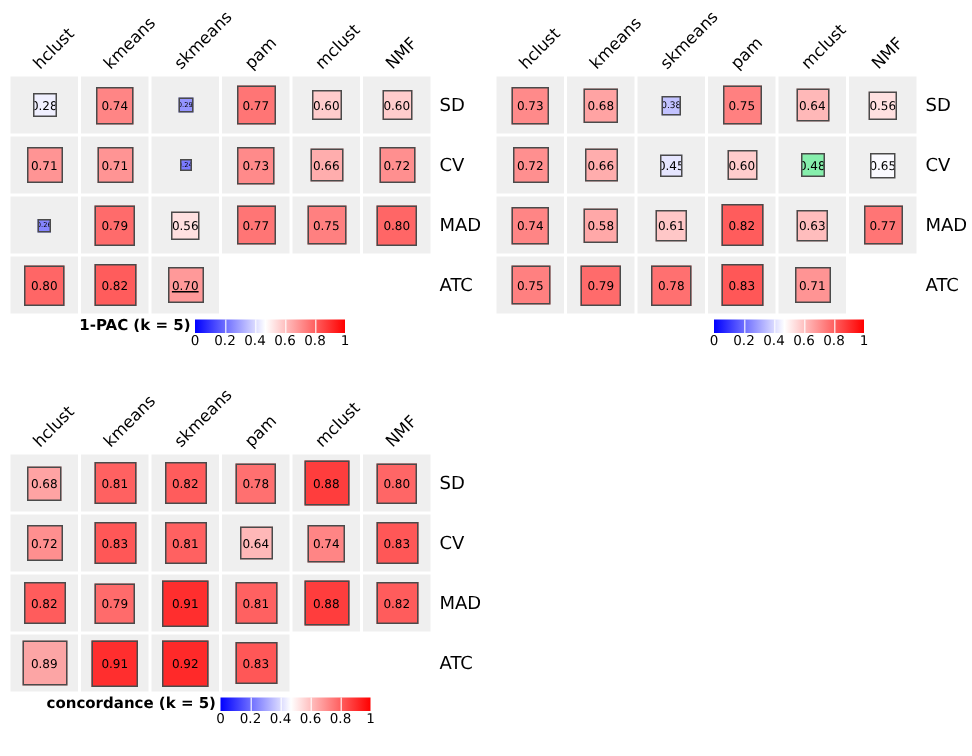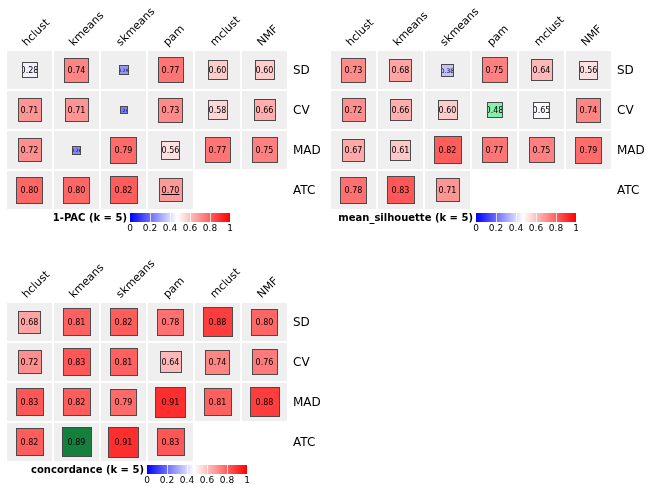--- a/index.html
+++ b/index.html
@@ -80,25 +80,20 @@
           <div class="box" style="width: 8px; height: 8px; background: rgb(122, 122, 255);">
             <span style="font-size: 4.5px;">0.24</span>
           </div>
         </div>
         <div class="cell">
           <div class="box" style="width: 25px; height: 25px; background: rgb(255, 138, 138);">
             <span style="font-size: 8px;">0.73</span>
           </div>
         </div>
         <div class="cell">
-          <div class="box" style="width: 20px; height: 20px; background: rgb(255, 214, 214);">
-            <span style="font-size: 8px;">0.58</span>
-          </div>
-        </div>
-        <div class="cell">
           <div class="box" style="width: 22px; height: 22px; background: rgb(255, 173, 173);">
             <span style="font-size: 8px;">0.66</span>
           </div>
         </div>
         <div class="cell">
           <div class="box" style="width: 24px; height: 24px; background: rgb(255, 143, 143);">
             <span style="font-size: 8px;">0.72</span>
           </div>
         </div>
         <div class="cell">
@@ -214,20 +209,25 @@
           <div class="box" style="width: 24px; height: 24px; background: rgb(255, 143, 143);">
             <span style="font-size: 8px;">0.72</span>
           </div>
         </div>
         <div class="cell">
           <div class="box" style="width: 22px; height: 22px; background: rgb(255, 173, 173);">
             <span style="font-size: 8px;">0.66</span>
           </div>
         </div>
         <div class="cell">
+          <div class="box" style="width: 15px; height: 15px; background: rgb(230, 230, 255);">
+            <span style="font-size: 8px;">0.45</span>
+          </div>
+        </div>
+        <div class="cell">
           <div class="box" style="width: 20px; height: 20px; background: rgb(255, 204, 204);">
             <span style="font-size: 8px;">0.60</span>
           </div>
         </div>
         <div class="cell">
           <div class="box" style="width: 16px; height: 16px; background: #86efac;">
             <span style="font-size: 8px;">0.48</span>
           </div>
         </div>
         <div class="cell">
@@ -235,31 +235,36 @@
             <span style="font-size: 8px;">0.65</span>
           </div>
         </div>
         <div class="cell">
           <div class="box" style="width: 25px; height: 25px; background: rgb(255, 133, 133);">
             <span style="font-size: 8px;">0.74</span>
           </div>
         </div>
         <div class="cell">
           <div class="box" style="width: 23px; height: 23px; background: rgb(255, 168, 168);">
-            <span style="font-size: 8px;">0.67</span>
+            <span style="font-size: 8px;">0.58</span>
           </div>
         </div>
         <div class="cell">
           <div class="box" style="width: 21px; height: 21px; background: rgb(255, 199, 199);">
             <span style="font-size: 8px;">0.61</span>
           </div>
         </div>
         <div class="cell">
           <div class="box" style="width: 28px; height: 28px; background: rgb(255, 92, 92);">
             <span style="font-size: 8px;">0.82</span>
+          </div>
+        </div>
+        <div class="cell">
+          <div class="box" style="width: 21px; height: 21px; background: rgb(255, 189, 189);">
+            <span style="font-size: 8px;">0.63</span>
           </div>
         </div>
         <div class="cell">
           <div class="box" style="width: 26px; height: 26px; background: rgb(255, 117, 117);">
             <span style="font-size: 8px;">0.77</span>
           </div>
         </div>
         <div class="cell">
           <div class="box" style="width: 26px; height: 26px; background: rgb(255, 128, 128);">
             <span style="font-size: 8px;">0.75</span>
@@ -285,21 +290,20 @@
             <span style="font-size: 8px;">0.71</span>
           </div>
         </div>
       </div>
     <div class="rlabels">
         <span class="row-label" style="top: 63px;">SD</span>
         <span class="row-label" style="top: 103px;">CV</span>
         <span class="row-label" style="top: 143px;">MAD</span>
         <span class="row-label" style="top: 183px;">ATC</span>
       </div>
-    <span class="legend-title" style="right: 175px;">mean_silhouette (k = 5)</span>
     <div class="legend-bar" style="left: 152px; background: linear-gradient(to right, rgb(0, 0, 255) 0%, rgb(255, 255, 255) 47%, rgb(255, 0, 0) 100%);">
         <div class="legend-tickline" style="left: 20%;"></div>
         <div class="legend-tickline" style="left: 40%;"></div>
         <div class="legend-tickline" style="left: 60%;"></div>
         <div class="legend-tickline" style="left: 80%;"></div>
       </div>
     <div class="legend-ticks" style="left: 152px;">
         <span style="left: 0%;">0</span>
         <span style="left: 20%;">0.2</span>
         <span style="left: 40%;">0.4</span>
@@ -368,25 +372,20 @@
           <div class="box" style="width: 22px; height: 22px; background: rgb(255, 184, 184);">
             <span style="font-size: 8px;">0.64</span>
           </div>
         </div>
         <div class="cell">
           <div class="box" style="width: 25px; height: 25px; background: rgb(255, 133, 133);">
             <span style="font-size: 8px;">0.74</span>
           </div>
         </div>
         <div class="cell">
-          <div class="box" style="width: 26px; height: 26px; background: rgb(255, 122, 122);">
-            <span style="font-size: 8px;">0.76</span>
-          </div>
-        </div>
-        <div class="cell">
           <div class="box" style="width: 28px; height: 28px; background: rgb(255, 87, 87);">
             <span style="font-size: 8px;">0.83</span>
           </div>
         </div>
         <div class="cell">
           <div class="box" style="width: 28px; height: 28px; background: rgb(255, 92, 92);">
             <span style="font-size: 8px;">0.82</span>
           </div>
         </div>
         <div class="cell">
@@ -408,27 +407,32 @@
           <div class="box" style="width: 30px; height: 30px; background: rgb(255, 61, 61);">
             <span style="font-size: 8px;">0.88</span>
           </div>
         </div>
         <div class="cell">
           <div class="box" style="width: 28px; height: 28px; background: rgb(255, 92, 92);">
             <span style="font-size: 8px;">0.82</span>
           </div>
         </div>
         <div class="cell">
-          <div class="box" style="width: 30px; height: 30px; background: #15803d;">
+          <div class="box" style="width: 30px; height: 30px; background: #fca5a5;">
             <span style="font-size: 8px;">0.89</span>
           </div>
         </div>
         <div class="cell">
           <div class="box" style="width: 31px; height: 31px; background: rgb(255, 46, 46);">
             <span style="font-size: 8px;">0.91</span>
+          </div>
+        </div>
+        <div class="cell">
+          <div class="box" style="width: 31px; height: 31px; background: rgb(255, 41, 41);">
+            <span style="font-size: 8px;">0.92</span>
           </div>
         </div>
         <div class="cell">
           <div class="box" style="width: 28px; height: 28px; background: rgb(255, 87, 87);">
             <span style="font-size: 8px;">0.83</span>
           </div>
         </div>
       </div>
     <div class="rlabels">
         <span class="row-label" style="top: 63px;">SD</span>

